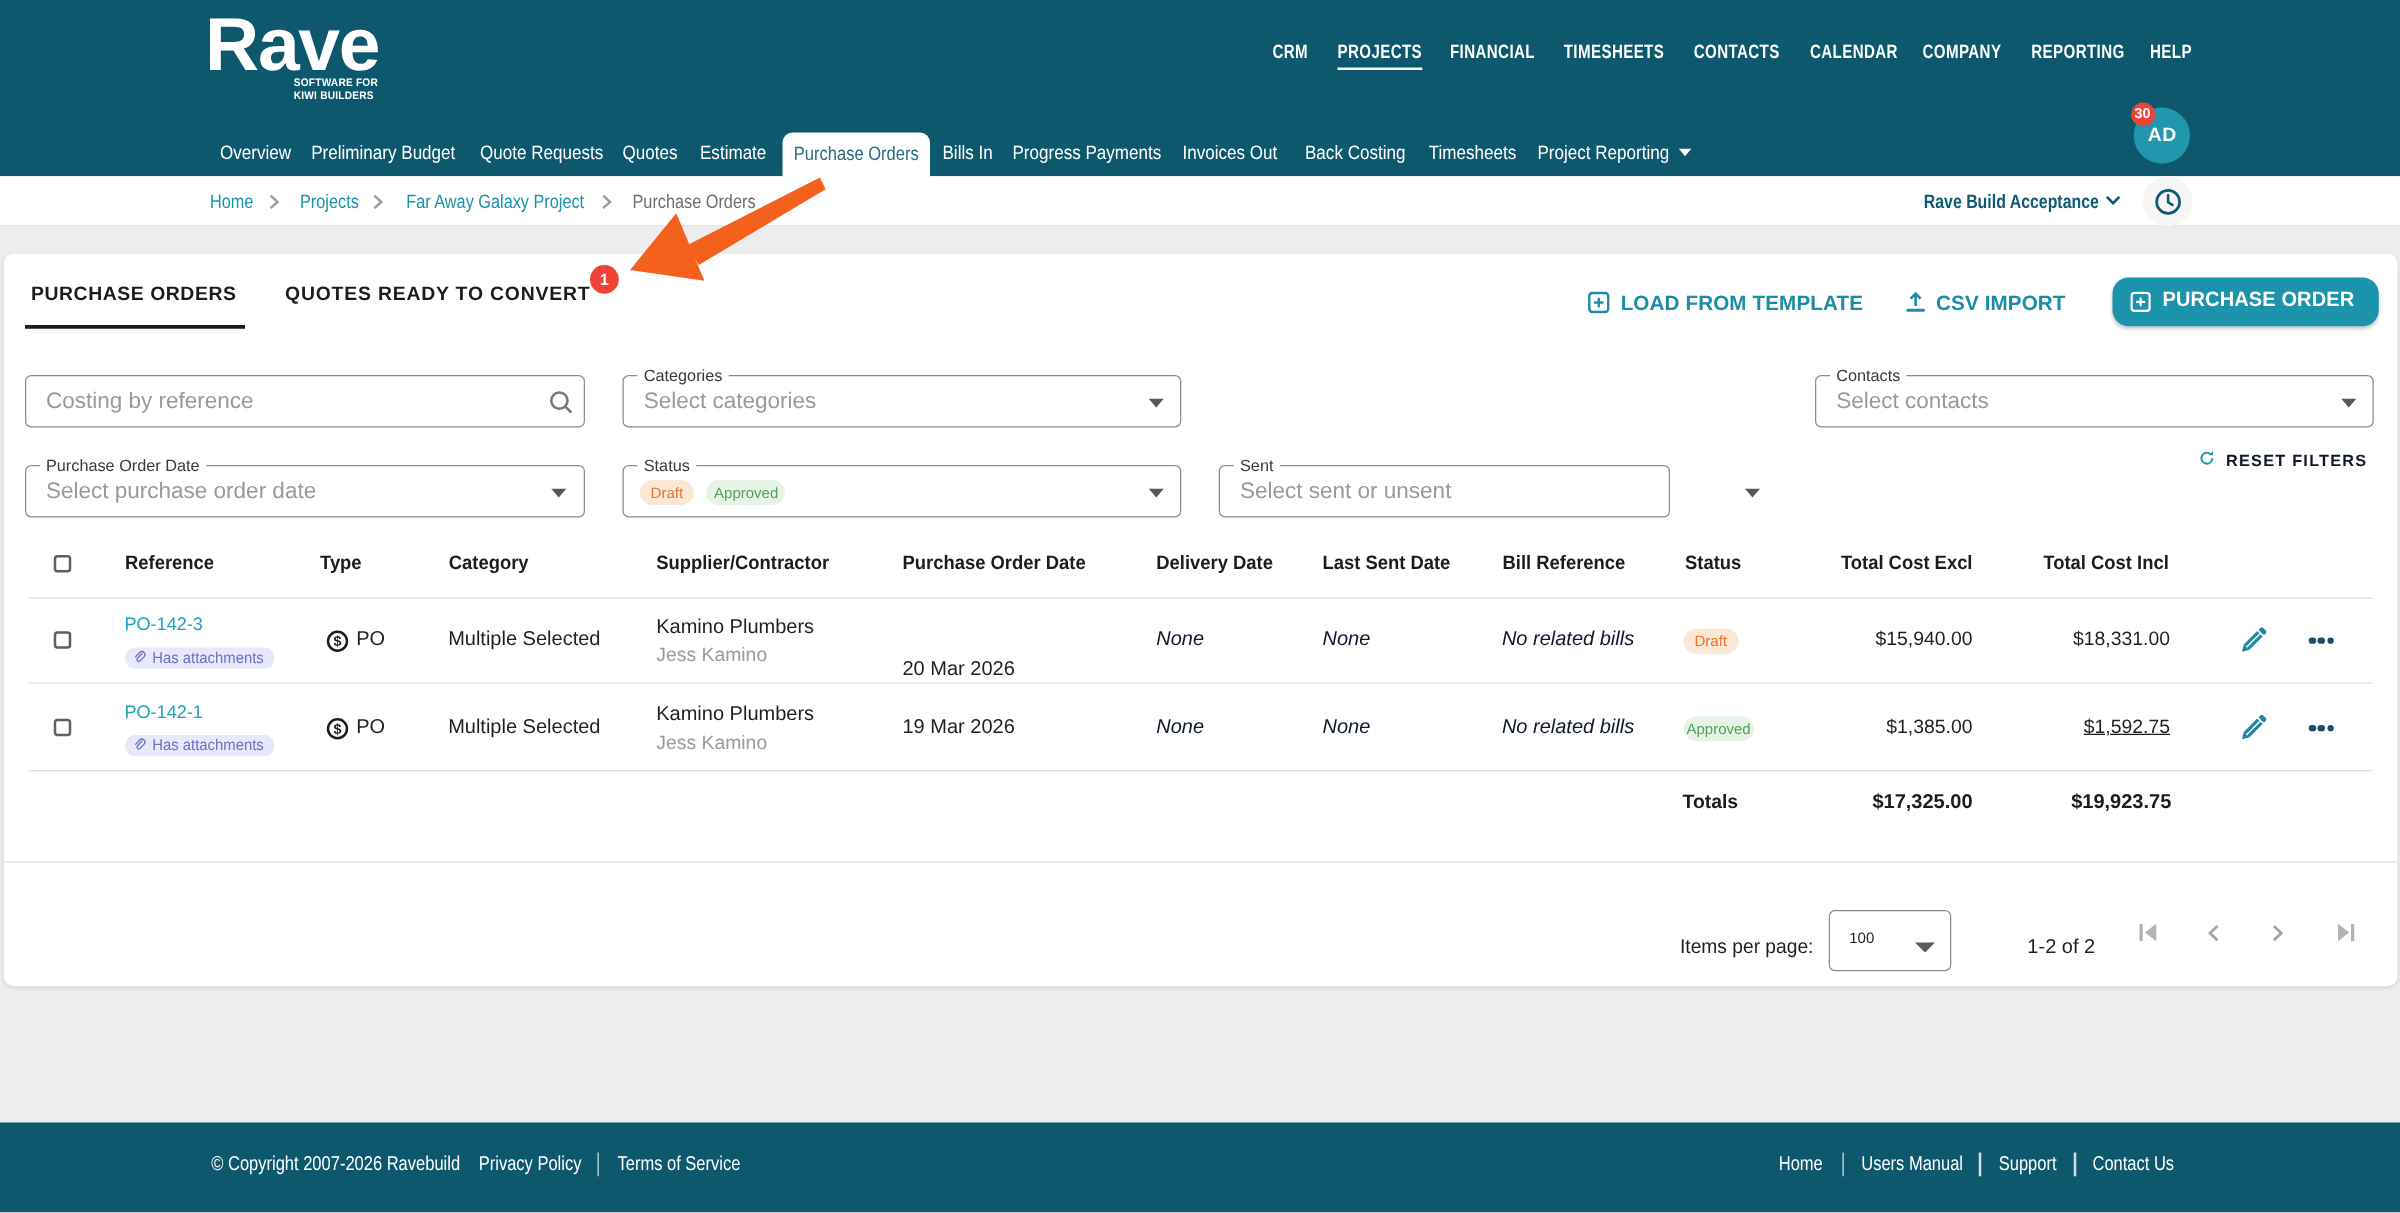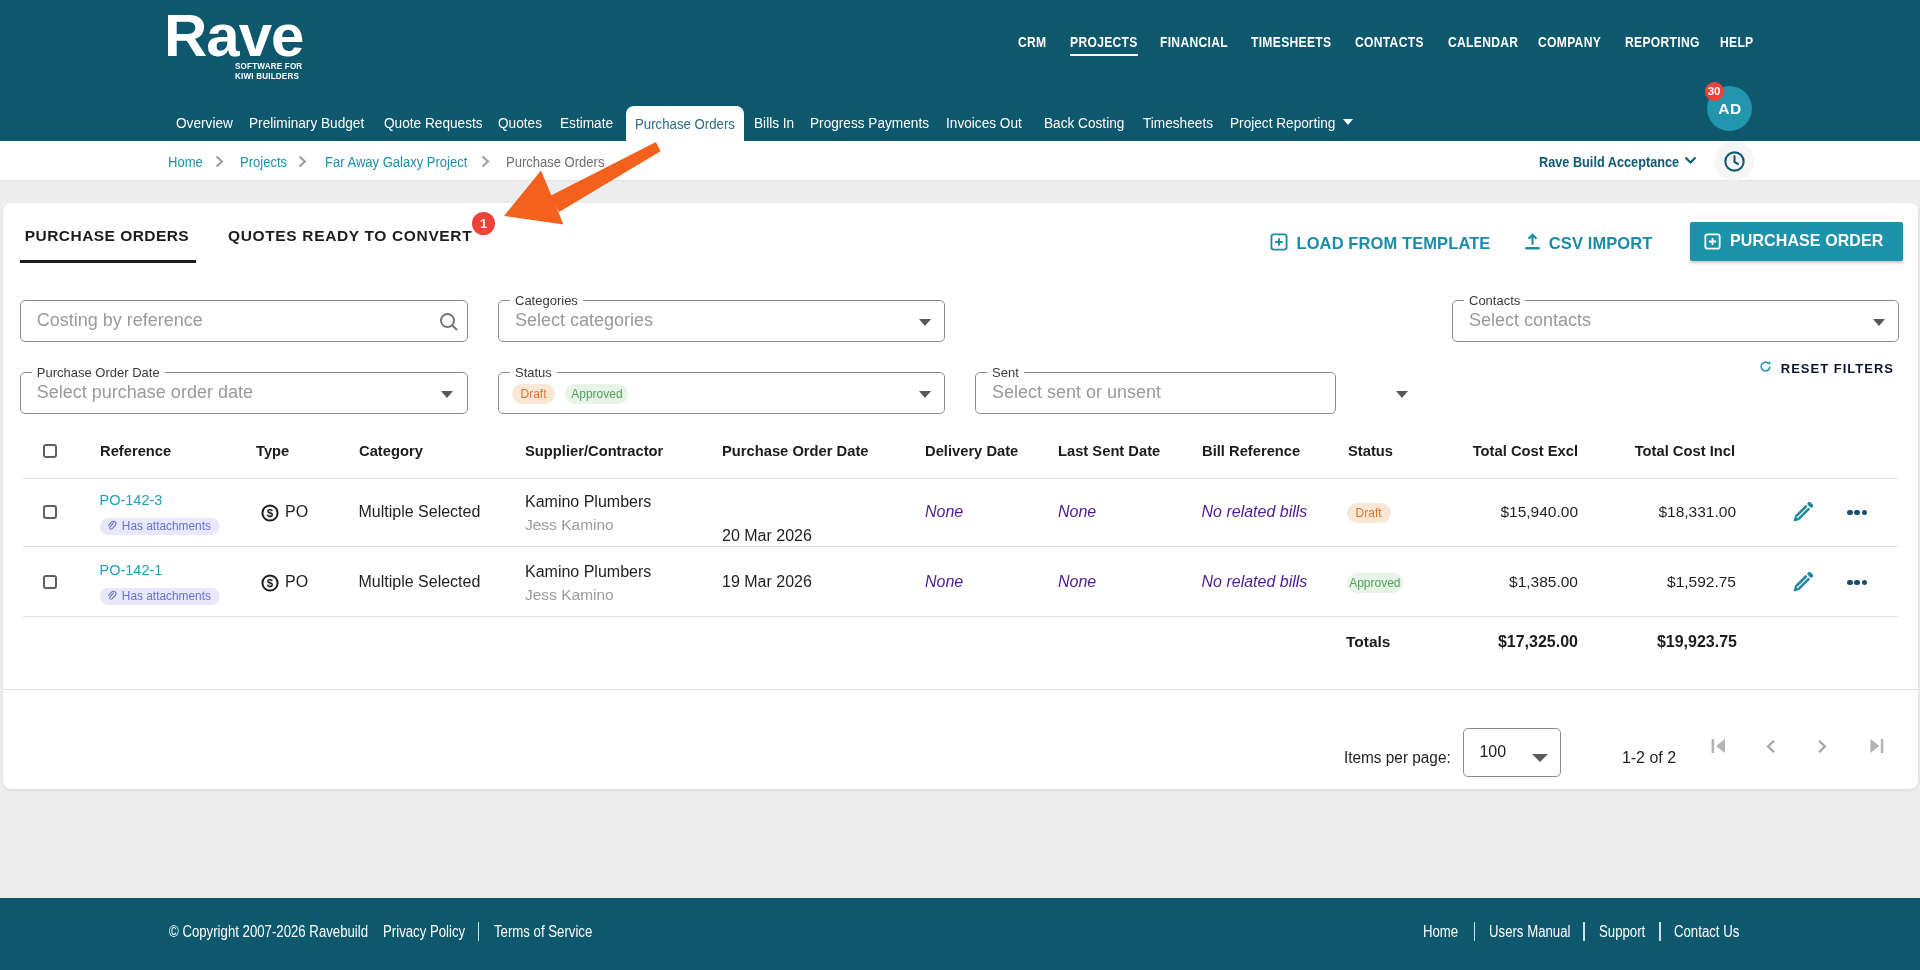--- a/index.html
+++ b/index.html
@@ -26,21 +26,21 @@
   .gray { color:#6e6e6e; }
   .rba { position:absolute; top:11.5px; left:1538.5px; font-size:15.5px; font-weight:700; color:#0f5b73; display:inline-block; transform:scaleX(0.82); transform-origin:0 50%; }
 
   
   .card { position:absolute; left:3px; top:203px; width:1915px; height:586px; background:#fff; border-radius:8px; box-shadow:0 1px 3px rgba(0,0,0,0.10); }
   .tabl { position:absolute; font-size:15.5px; font-weight:700; letter-spacing:0.45px; color:#1c1c1c; }
   .tabu { position:absolute; left:20px; top:260px; width:176px; height:2.5px; background:#1c1c1c; }
   .badge1 { position:absolute; left:472px; top:212.2px; width:23px; height:23px; border-radius:50%; background:#ee4237; color:#fff; font-size:13px; font-weight:700; text-align:center; line-height:23px; }
 
   .tealbtn { color:#1b8ca8; font-size:16.5px; font-weight:700; letter-spacing:0.1px; }
-  .pobtn { position:absolute; left:1690px; top:222.4px; width:212.5px; height:39px; background:#1b93ab; border-radius:2px; box-shadow:0 2px 3px rgba(0,0,0,0.22); color:#fff; }
+  .pobtn { position:absolute; left:1690px; top:222.4px; width:212.5px; height:39px; background:#1b93ab; border-radius:13px; box-shadow:0 2px 3px rgba(0,0,0,0.22); color:#fff; }
   .pobtn .txt { position:absolute; left:40px; top:9px; font-size:16.5px; font-weight:700; letter-spacing:0.1px; display:inline-block; transform:scaleX(0.97); transform-origin:0 50%; }
 
   
   .fs { position:absolute; height:42px; border:1px solid #8c8c8c; border-radius:5px; background:#fff; }
   .fs .lbl { position:absolute; left:11px; top:-8px; background:#fff; padding:0 5px; font-size:13px; color:#3a3a3a; }
   .fs .ph { position:absolute; left:16px; top:9px; font-size:18px; color:#9a9a9a; }
   .caret { position:absolute; top:18.5px; width:0; height:0; border-left:6px solid transparent; border-right:6px solid transparent; border-top:7px solid #575757; }
 
   
   .chip { display:inline-block; border-radius:10px; font-size:12px; line-height:20px; text-align:center; }
@@ -50,21 +50,21 @@
 
   
   .th { position:absolute; font-size:15.5px; font-weight:700; color:#1c1c1c; display:inline-block; transform:scaleX(0.95); transform-origin:0 50%; }
   .thr { position:absolute; width:200px; text-align:right; font-size:15.5px; font-weight:700; color:#1c1c1c; display:inline-block; transform:scaleX(0.95); transform-origin:100% 50%; }
   .td { position:absolute; font-size:16px; color:#1f1f1f; }
   .tdr { position:absolute; width:200px; text-align:right; font-size:15.5px; color:#1f1f1f; }
   .hr { position:absolute; left:23px; width:1875px; height:1px; background:#e0e0e0; }
   .cb { position:absolute; left:42.8px; width:14px; height:14px; border:2px solid #606060; border-radius:3px; }
   .polink { color:#1da2b8; font-size:14.5px; }
   .attach { position:absolute; height:17.5px; background:#e9e8fb; border-radius:9px; color:#6672c8; font-size:12.5px; line-height:17.5px; padding:0 9px 0 23px; transform:scaleX(0.95); transform-origin:0 50%; }
-  .ital { font-style:italic; color:#4c1d95; }
+  .ital { font-style:italic; color:#0f172a; }
   .sub { color:#9b9b9b; font-size:15.5px; }
 
   .dots { display:flex; align-items:center; } .dots span { width:5.5px; height:5.5px; border-radius:50%; background:#1b4f68; margin-right:1.8px; }
 
   
   .foot { position:absolute; left:0; top:898px; width:1920px; height:72px; background:#0e586e; color:#fff; }
   .foot span { position:absolute; top:25px; font-size:16px; display:inline-block; transform:scaleX(0.825); transform-origin:0 50%; }
   .foot .bar { position:absolute; top:24px; width:1.5px; height:19px; background:#cfdfe4; }
 </style>
 </head>
@@ -259,21 +259,21 @@
   <span class="td" style="left:285px; top:573px;">PO</span>
   <span class="td" style="left:358.5px; top:573px;">Multiple Selected</span>
   <span class="td" style="left:525px; top:563px;">Kamino Plumbers</span>
   <span class="td sub" style="left:525px; top:586px;">Jess Kamino</span>
   <span class="td" style="left:722px; top:573px;">19 Mar 2026</span>
   <span class="td ital" style="left:925px; top:573px;">None</span>
   <span class="td ital" style="left:1058px; top:573px;">None</span>
   <span class="td ital" style="left:1201.5px; top:573px;">No related bills</span>
   <span class="abs chip appr" style="left:1346.6px; top:572.5px;">Approved</span>
   <span class="tdr" style="left:1378px; top:573px;">$1,385.00</span>
-  <span class="tdr" style="left:1536px; top:573px;">$1,592.75</span>
+  <span class="tdr" style="left:1536px; top:573px;text-decoration:underline;">$1,592.75</span>
   <svg class="abs" style="left:1793px; top:572px;" width="20" height="20" viewBox="0 0 20 20">
       <g transform="rotate(-45 10 10)" fill="#1e87a5">
         <polygon points="-3.4,10 1.8,6.9 1.8,13.1"></polygon>
         <rect x="1.8" y="6.9" width="15.2" height="2.5"></rect>
         <rect x="1.8" y="10.6" width="15.2" height="2.5"></rect>
         <rect x="18.4" y="6.9" width="3.8" height="6.2" rx="1"></rect>
       </g>
     </svg>
   <span class="abs dots" style="left:1847px; top:579.5px;">
       <span></span>
@@ -282,21 +282,21 @@
     </span>
   <div class="hr" style="top:615.8px;"></div>
 
   <span class="abs" style="left:1346px; top:632.5px; font-size:15.5px; font-weight:700; color:#1c1c1c;">Totals</span>
   <span class="abs" style="left:1378px; top:632.5px; width:200px; text-align:right; font-size:16px; font-weight:700; color:#1c1c1c;">$17,325.00</span>
   <span class="abs" style="left:1537px; top:632.5px; width:200px; text-align:right; font-size:16px; font-weight:700; color:#1c1c1c;">$19,923.75</span>
   <div class="hr" style="top:689.3px; left:3px; width:1915px;"></div>
 
   <span class="abs" style="left:1344.4px; top:749px; font-size:16px; color:#1f1f1f; display:inline-block; transform:scaleX(0.96); transform-origin:0 50%;">Items per page:</span>
   <div class="abs" style="left:1462.5px; top:727.5px; width:98px; height:49px; border:1px solid #8c8c8c; border-radius:5px;"></div>
-  <span class="abs" style="left:1479.4px; top:743px; font-size:16px; color:#1f1f1f;">100</span>
+  <span class="abs" style="left:1479.4px; top:743px; font-size:12px; color:#1f1f1f;">100</span>
   <div class="abs" style="left:1532px; top:754px; width:0; height:0; border-left:8px solid transparent; border-right:8px solid transparent; border-top:8px solid #5c5c5c;"></div>
   <span class="abs" style="left:1621.9px; top:749px; font-size:16px; color:#1f1f1f;">1-2 of 2</span>
   <svg class="abs" style="left:1710.5px; top:739px;" width="15" height="14" viewBox="0 0 15 14">
       <rect x="0.6" y="0" width="2.6" height="14" fill="#b3b3b3"></rect>
       <polygon points="14,0 14,14 5,7" fill="#b3b3b3"></polygon>
     </svg>
   <svg class="abs" style="left:1765.5px; top:739.5px;" width="10" height="13" viewBox="0 0 10 13">
       <path d="M8 0.8 L2 6.5 L8 12.2" stroke="#a5a5a5" stroke-width="2.2" fill="none"></path>
     </svg>
   <svg class="abs" style="left:1817px; top:739.5px;" width="10" height="13" viewBox="0 0 10 13">

